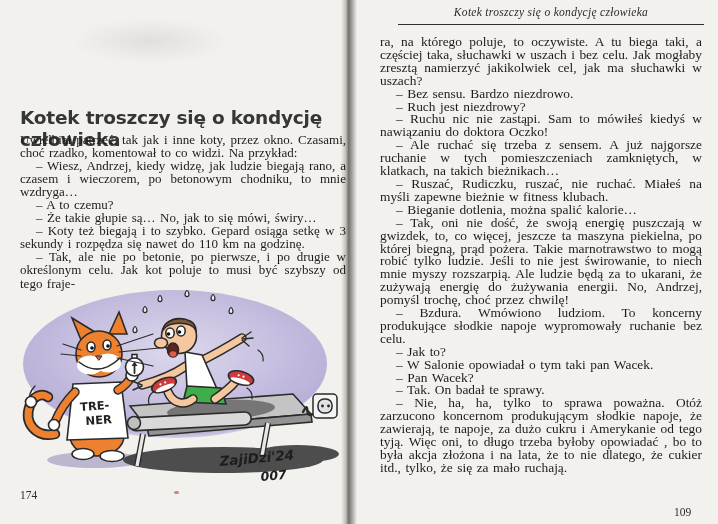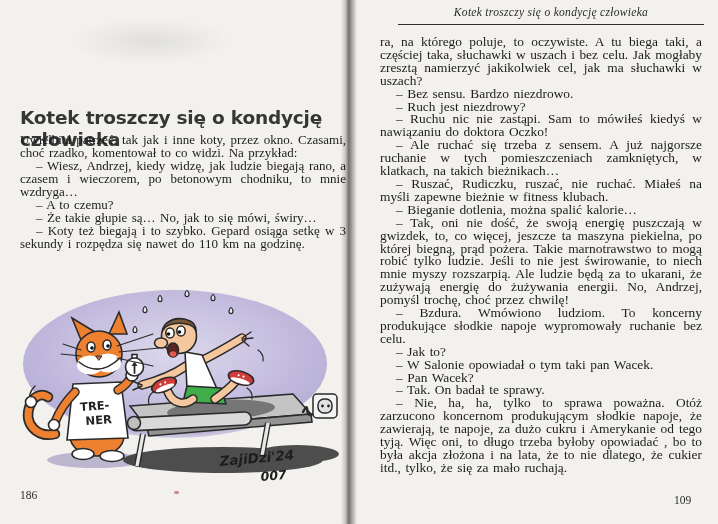--- a/index.html
+++ b/index.html
@@ -50,41 +50,42 @@
     font-style:italic;font-size:11.5px;letter-spacing:.3px;
     text-align:center;color:#2b2b2b;
   }
   .header-rule{
     position:absolute;left:40px;top:24px;width:306px;height:0;
     border-top:1.6px solid #2e2e2e;
   }
 
   .pagenum{position:absolute;font-size:11.5px;color:#2b2b2b;}
   .pagenum-left{left:20px;top:489px;}
-  .pagenum-right{left:316px;top:494px;}
+  .pagenum-right{left:316px;top:506px;}
 
   .cartoon{position:absolute;left:15px;top:288px;width:330px;height:200px;}
   .cartoon svg{display:block;width:330px;height:200px;}
 </style>
 </head>
 <body>
 
 <div class="gutter"></div>
 
 <div class="page page-left">
   <div class="scan-smudge"></div>
 
   <h1 class="chapter-title">Kotek troszczy się o kondycję człowieka</h1>
 
   <div class="body-left">
     <p class="para">Uwielbiał patrzeć, tak jak i inne koty, przez okno. Czasami, choć rzadko, komentował to co widzi. Na przykład:</p>
     <p class="para indent">– Wiesz, Andrzej, kiedy widzę, jak ludzie biegają rano, a czasem i wieczorem, po betonowym chodniku, to mnie wzdryga…</p>
     <p class="para indent">– A to czemu?</p>
     <p class="para indent">– Że takie głupie są… No, jak to się mówi, świry…</p>
     <p class="para indent">– Koty też biegają i to szybko. Gepard osiąga setkę w 3 sekundy i rozpędza się nawet do 110 km na godzinę.</p>
+    <p class="para indent">– Tak, ale nie po betonie, po pierwsze, i po drugie w określonym celu. Jak kot poluje to musi być szybszy od tego fraje-</p>
   </div>
 
   <div class="cartoon">
     <svg viewBox="0 0 330 200" xmlns="http://www.w3.org/2000/svg">
       <defs>
         <radialGradient id="lav" cx="50%" cy="42%" r="62%">
           <stop offset="0%" stop-color="#dcd8ec"></stop>
           <stop offset="55%" stop-color="#c6bfe0"></stop>
           <stop offset="88%" stop-color="#b8b0d7"></stop>
           <stop offset="100%" stop-color="#b8b0d7" stop-opacity="0"></stop>
@@ -213,21 +214,21 @@
       </g>
 
       <g font-family="'DejaVu Sans', sans-serif" font-style="italic" font-weight="bold" fill="#1d1d1d">
         <text x="205" y="178" font-size="13.5" transform="rotate(-5 205 178)">ZajiDzi'24</text>
         <text x="246" y="193" font-size="12.5" transform="rotate(-5 246 193)">007</text>
       </g>
     </svg>
   </div>
 
   <div class="red-speck"></div>
-  <div class="pagenum pagenum-left">186</div>
+  <div class="pagenum pagenum-left">174</div>
 </div>
 
 <div class="page page-right">
   <div class="running-header">Kotek troszczy się o kondycję człowieka</div>
   <div class="header-rule"></div>
 
   <div class="body-right">
     <p class="para">ra, na którego poluje, to oczywiste. A tu biega taki, a częściej taka, słuchawki w uszach i bez celu. Jak mogłaby zresztą namierzyć jakikolwiek cel, jak ma słuchawki w uszach?</p>
     <p class="para indent">– Bez sensu. Bardzo niezdrowo.</p>
     <p class="para indent">– Ruch jest niezdrowy?</p>

